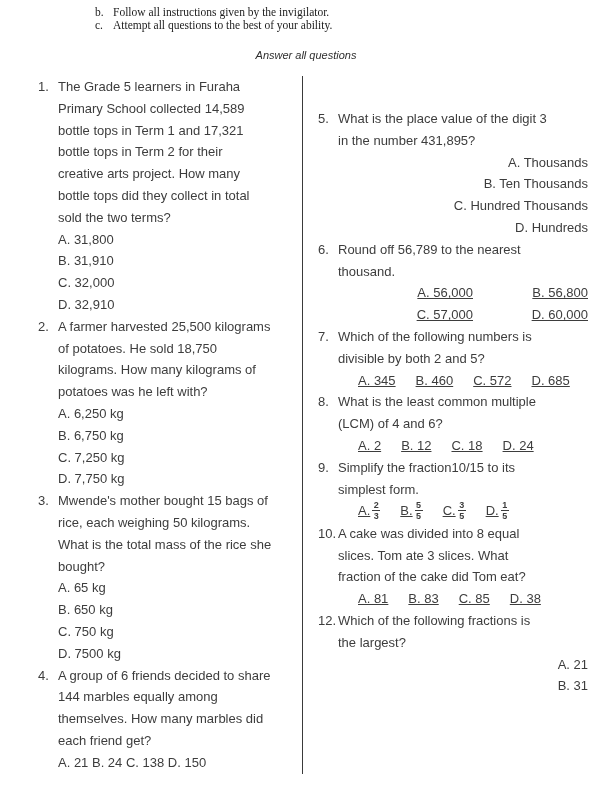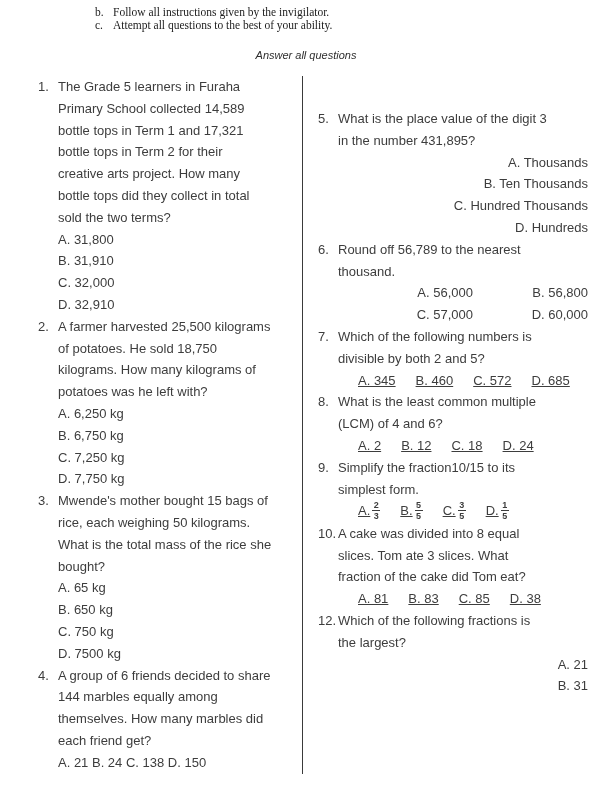--- a/index.html
+++ b/index.html
@@ -48,20 +48,21 @@
   .q-options.inline {
     display: flex;
     flex-wrap: wrap;
     column-gap: 20px;
     align-items: center;
     text-decoration: underline;
   }
   .q-options.grid2 {
     display: grid;
     grid-template-columns: 115px auto;
+    text-decoration: underline;
   }
   .col-right .q-options { padding-left: 20px; text-align: right; }
   .frac {
     display: inline-flex;
     flex-direction: column;
     align-items: center;
     font-size: 9px;
     line-height: 1.15;
     font-weight: 700;
     vertical-align: middle;

